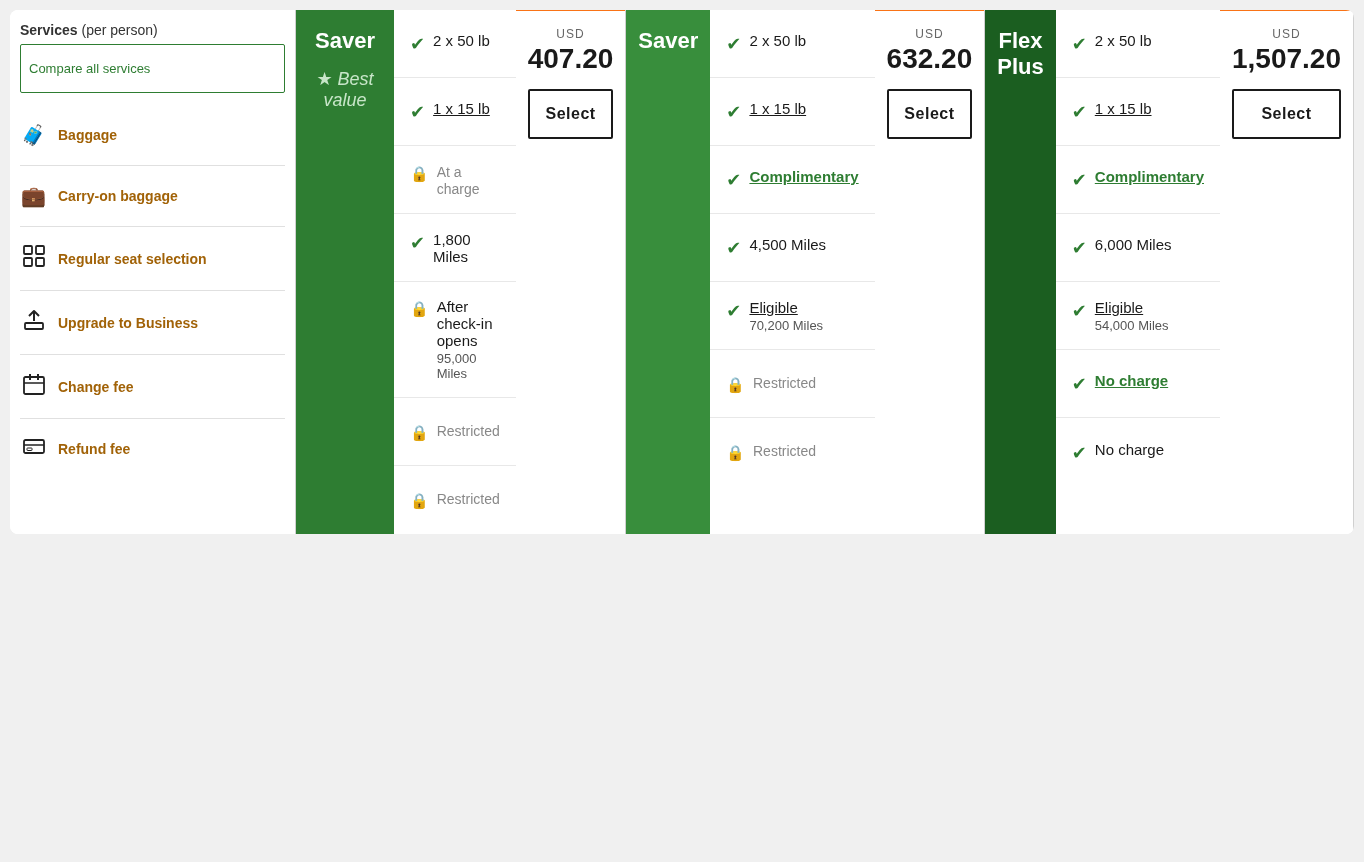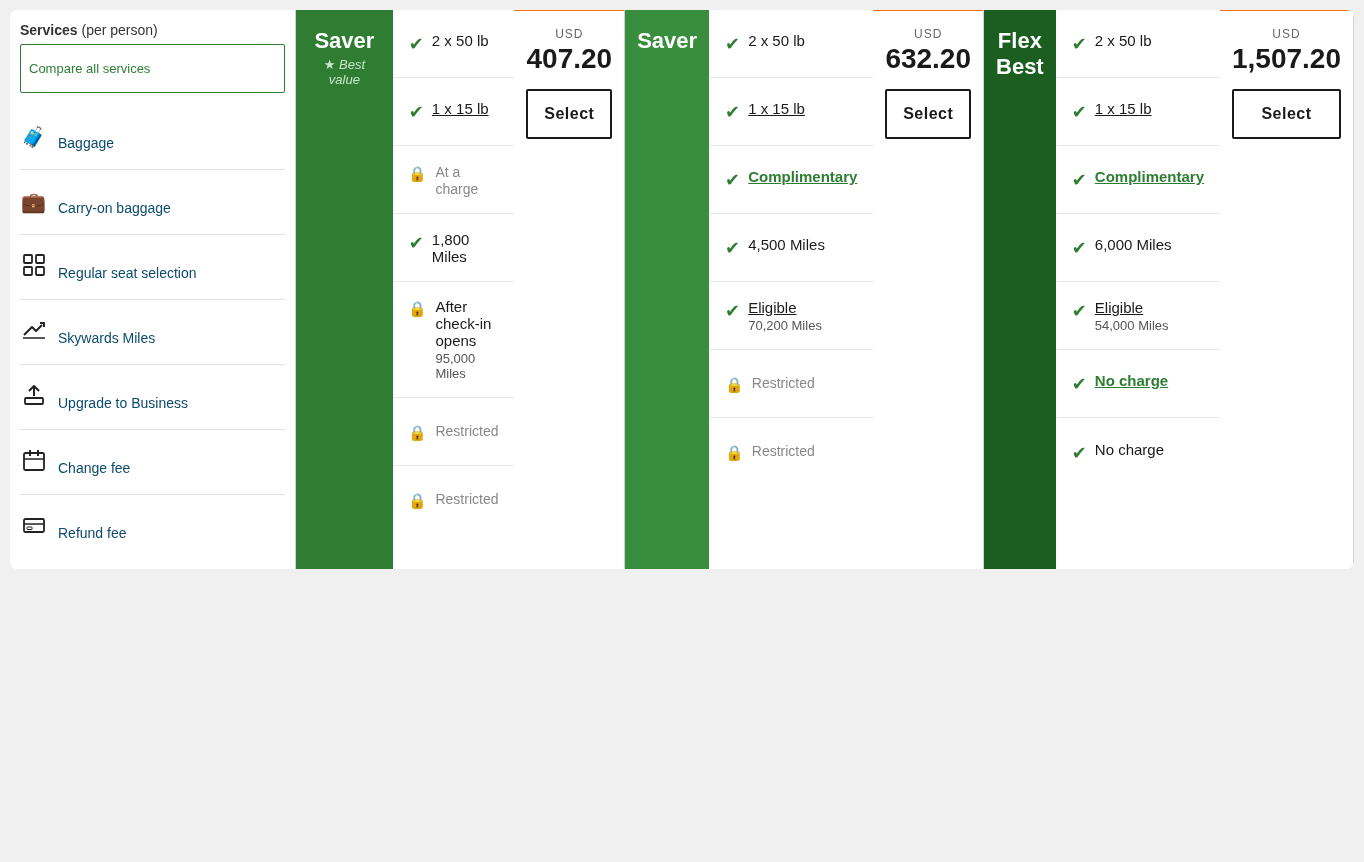--- a/index.html
+++ b/index.html
@@ -63,23 +63,22 @@
     }
     .service-icon {
       font-size: 20px;
       width: 28px;
       text-align: center;
       flex-shrink: 0;
       color: #222;
     }
     .service-label {
       font-size: 14px;
-      font-weight: 400;
-      color: #0c4a6e;
-      margin-top: 12px;
+      font-weight: 700;
+      color: #a16207;
     }
     
     .columns {
       flex: 1;
       display: flex;
       flex-direction: row;
       gap: 0;
     }
     .plan-col {
       flex: 1;
@@ -98,23 +97,23 @@
     }
     .plan-header.saver { background: #2e7d32; }
     .plan-header.flex { background: #388e3c; }
     .plan-header.flex-plus { background: #1b5e20; }
     .plan-name {
       font-size: 22px;
       font-weight: 700;
       color: #fff;
     }
     .plan-subtitle {
-      font-size: 13px;
+      font-size: 18px;
       color: #c8e6c9;
-      margin-top: 3px;
+      margin-top: 14px;
       font-style: italic;
     }
     .plan-subtitle .star { font-style: normal; }
     .plan-body {
       flex: 1;
       display: flex;
       flex-direction: column;
     }
     .feature-cell {
       padding: 16px 16px;
@@ -216,30 +215,20 @@
           <rect x="1" y="1" width="8" height="8" rx="1" stroke="#222" stroke-width="1.8" fill="none"></rect>
           <rect x="13" y="1" width="8" height="8" rx="1" stroke="#222" stroke-width="1.8" fill="none"></rect>
           <rect x="1" y="13" width="8" height="8" rx="1" stroke="#222" stroke-width="1.8" fill="none"></rect>
           <rect x="13" y="13" width="8" height="8" rx="1" stroke="#222" stroke-width="1.8" fill="none"></rect>
         </svg>
       </span>
       <span class="service-label">Regular seat selection</span>
     </div>
     <div class="service-row">
       <span class="service-icon">
-        <svg width="24" height="18" viewBox="0 0 24 18" fill="none" xmlns="http://www.w3.org/2000/svg">
-          <path d="M2 14 L10 6 L14 10 L20 4" stroke="#222" stroke-width="2" fill="none" stroke-linejoin="round"></path>
-          <path d="M18 2 L22 2 L22 6" stroke="#222" stroke-width="2" fill="none" stroke-linejoin="round"></path>
-          <line x1="1" y1="17" x2="23" y2="17" stroke="#222" stroke-width="1.5"></line>
-        </svg>
-      </span>
-      <span class="service-label">Skywards Miles</span>
-    </div>
-    <div class="service-row">
-      <span class="service-icon">
         <svg width="22" height="22" viewBox="0 0 22 22" fill="none" xmlns="http://www.w3.org/2000/svg">
           <rect x="2" y="14" width="18" height="6" rx="1" stroke="#222" stroke-width="1.8" fill="none"></rect>
           <path d="M11 2 L11 12 M6 7 L11 2 L16 7" stroke="#222" stroke-width="2" fill="none" stroke-linejoin="round"></path>
         </svg>
       </span>
       <span class="service-label">Upgrade to Business</span>
     </div>
     <div class="service-row">
       <span class="service-icon">
         <svg width="22" height="22" viewBox="0 0 22 22" fill="none" xmlns="http://www.w3.org/2000/svg">
@@ -379,21 +368,21 @@
       </div>
       <div class="plan-footer">
         <div class="price-currency">USD</div>
         <div class="price-amount">632.20</div>
         <button class="select-btn">Select</button>
       </div>
     </div>
 
     <div class="plan-col">
       <div class="plan-header flex-plus">
-        <div class="plan-name">Flex Best</div>
+        <div class="plan-name">Flex Plus</div>
       </div>
       <div class="plan-body">
         <div class="feature-cell">
           <div class="feature-value">
             <span class="check-icon">✔</span>
             <span class="feature-text">2 x 50 lb</span>
           </div>
         </div>
         <div class="feature-cell">
           <div class="feature-value">

